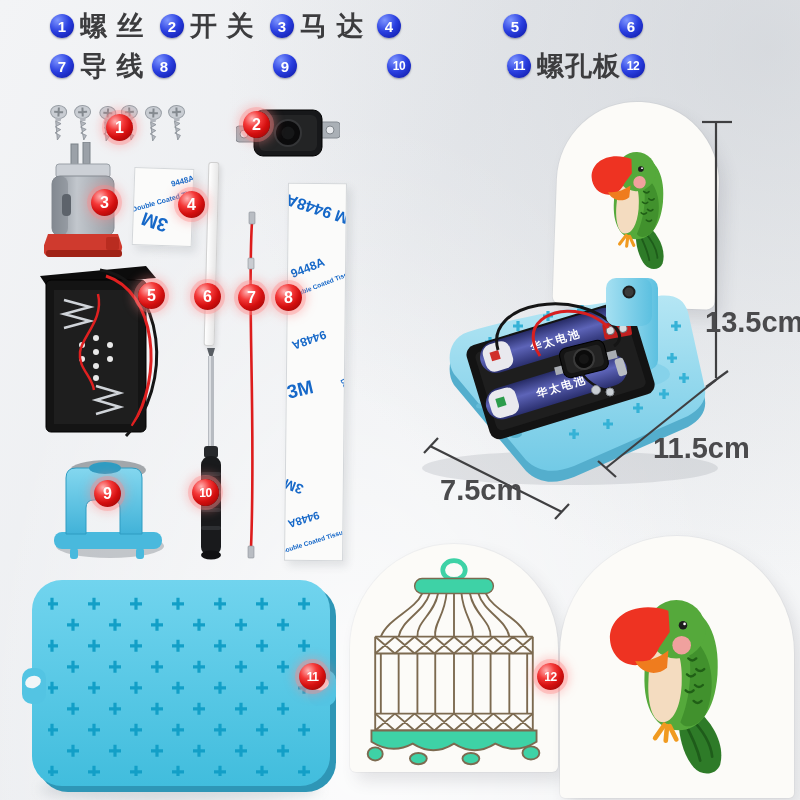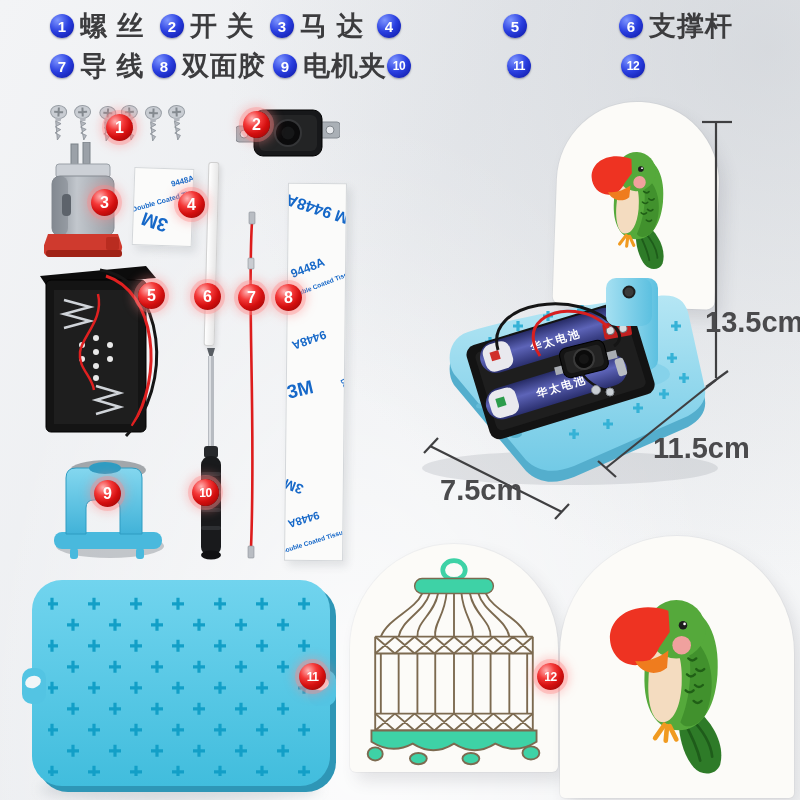--- a/index.html
+++ b/index.html
@@ -120,39 +120,37 @@
       <span class="lt">马 达</span>
     </div>
   <div class="lg" style="left:377px;top:11px">
       <span class="bn">4</span>
     </div>
   <div class="lg" style="left:503px;top:11px">
       <span class="bn">5</span>
     </div>
   <div class="lg" style="left:619px;top:11px">
       <span class="bn">6</span>
-      <span class="lt">支撑杆</span>
     </div>
   <div class="lg" style="left:50px;top:51px">
       <span class="bn">7</span>
       <span class="lt">导 线</span>
     </div>
   <div class="lg" style="left:152px;top:51px">
       <span class="bn">8</span>
-      <span class="lt">双面胶</span>
     </div>
   <div class="lg" style="left:273px;top:51px">
       <span class="bn">9</span>
-      <span class="lt">电机夹</span>
     </div>
   <div class="lg" style="left:387px;top:51px">
       <span class="bn two">10</span>
     </div>
   <div class="lg" style="left:507px;top:51px">
       <span class="bn two">11</span>
+      <span class="lt">螺孔板</span>
     </div>
   <div class="lg" style="left:621px;top:51px">
       <span class="bn two">12</span>
     </div>
 </div>
 
 <svg class="part" style="left:40px;top:98px" width="150" height="56" viewBox="0 0 150 56">
   <use href="#screw" x="8" y="6" width="20" height="40" transform="rotate(3 18 26)"></use>
   <use href="#screw" x="33" y="6" width="20" height="40" transform="rotate(-2 43 26)"></use>
   <use href="#screw" x="57" y="7" width="20" height="40" transform="rotate(4 67 27)"></use>

